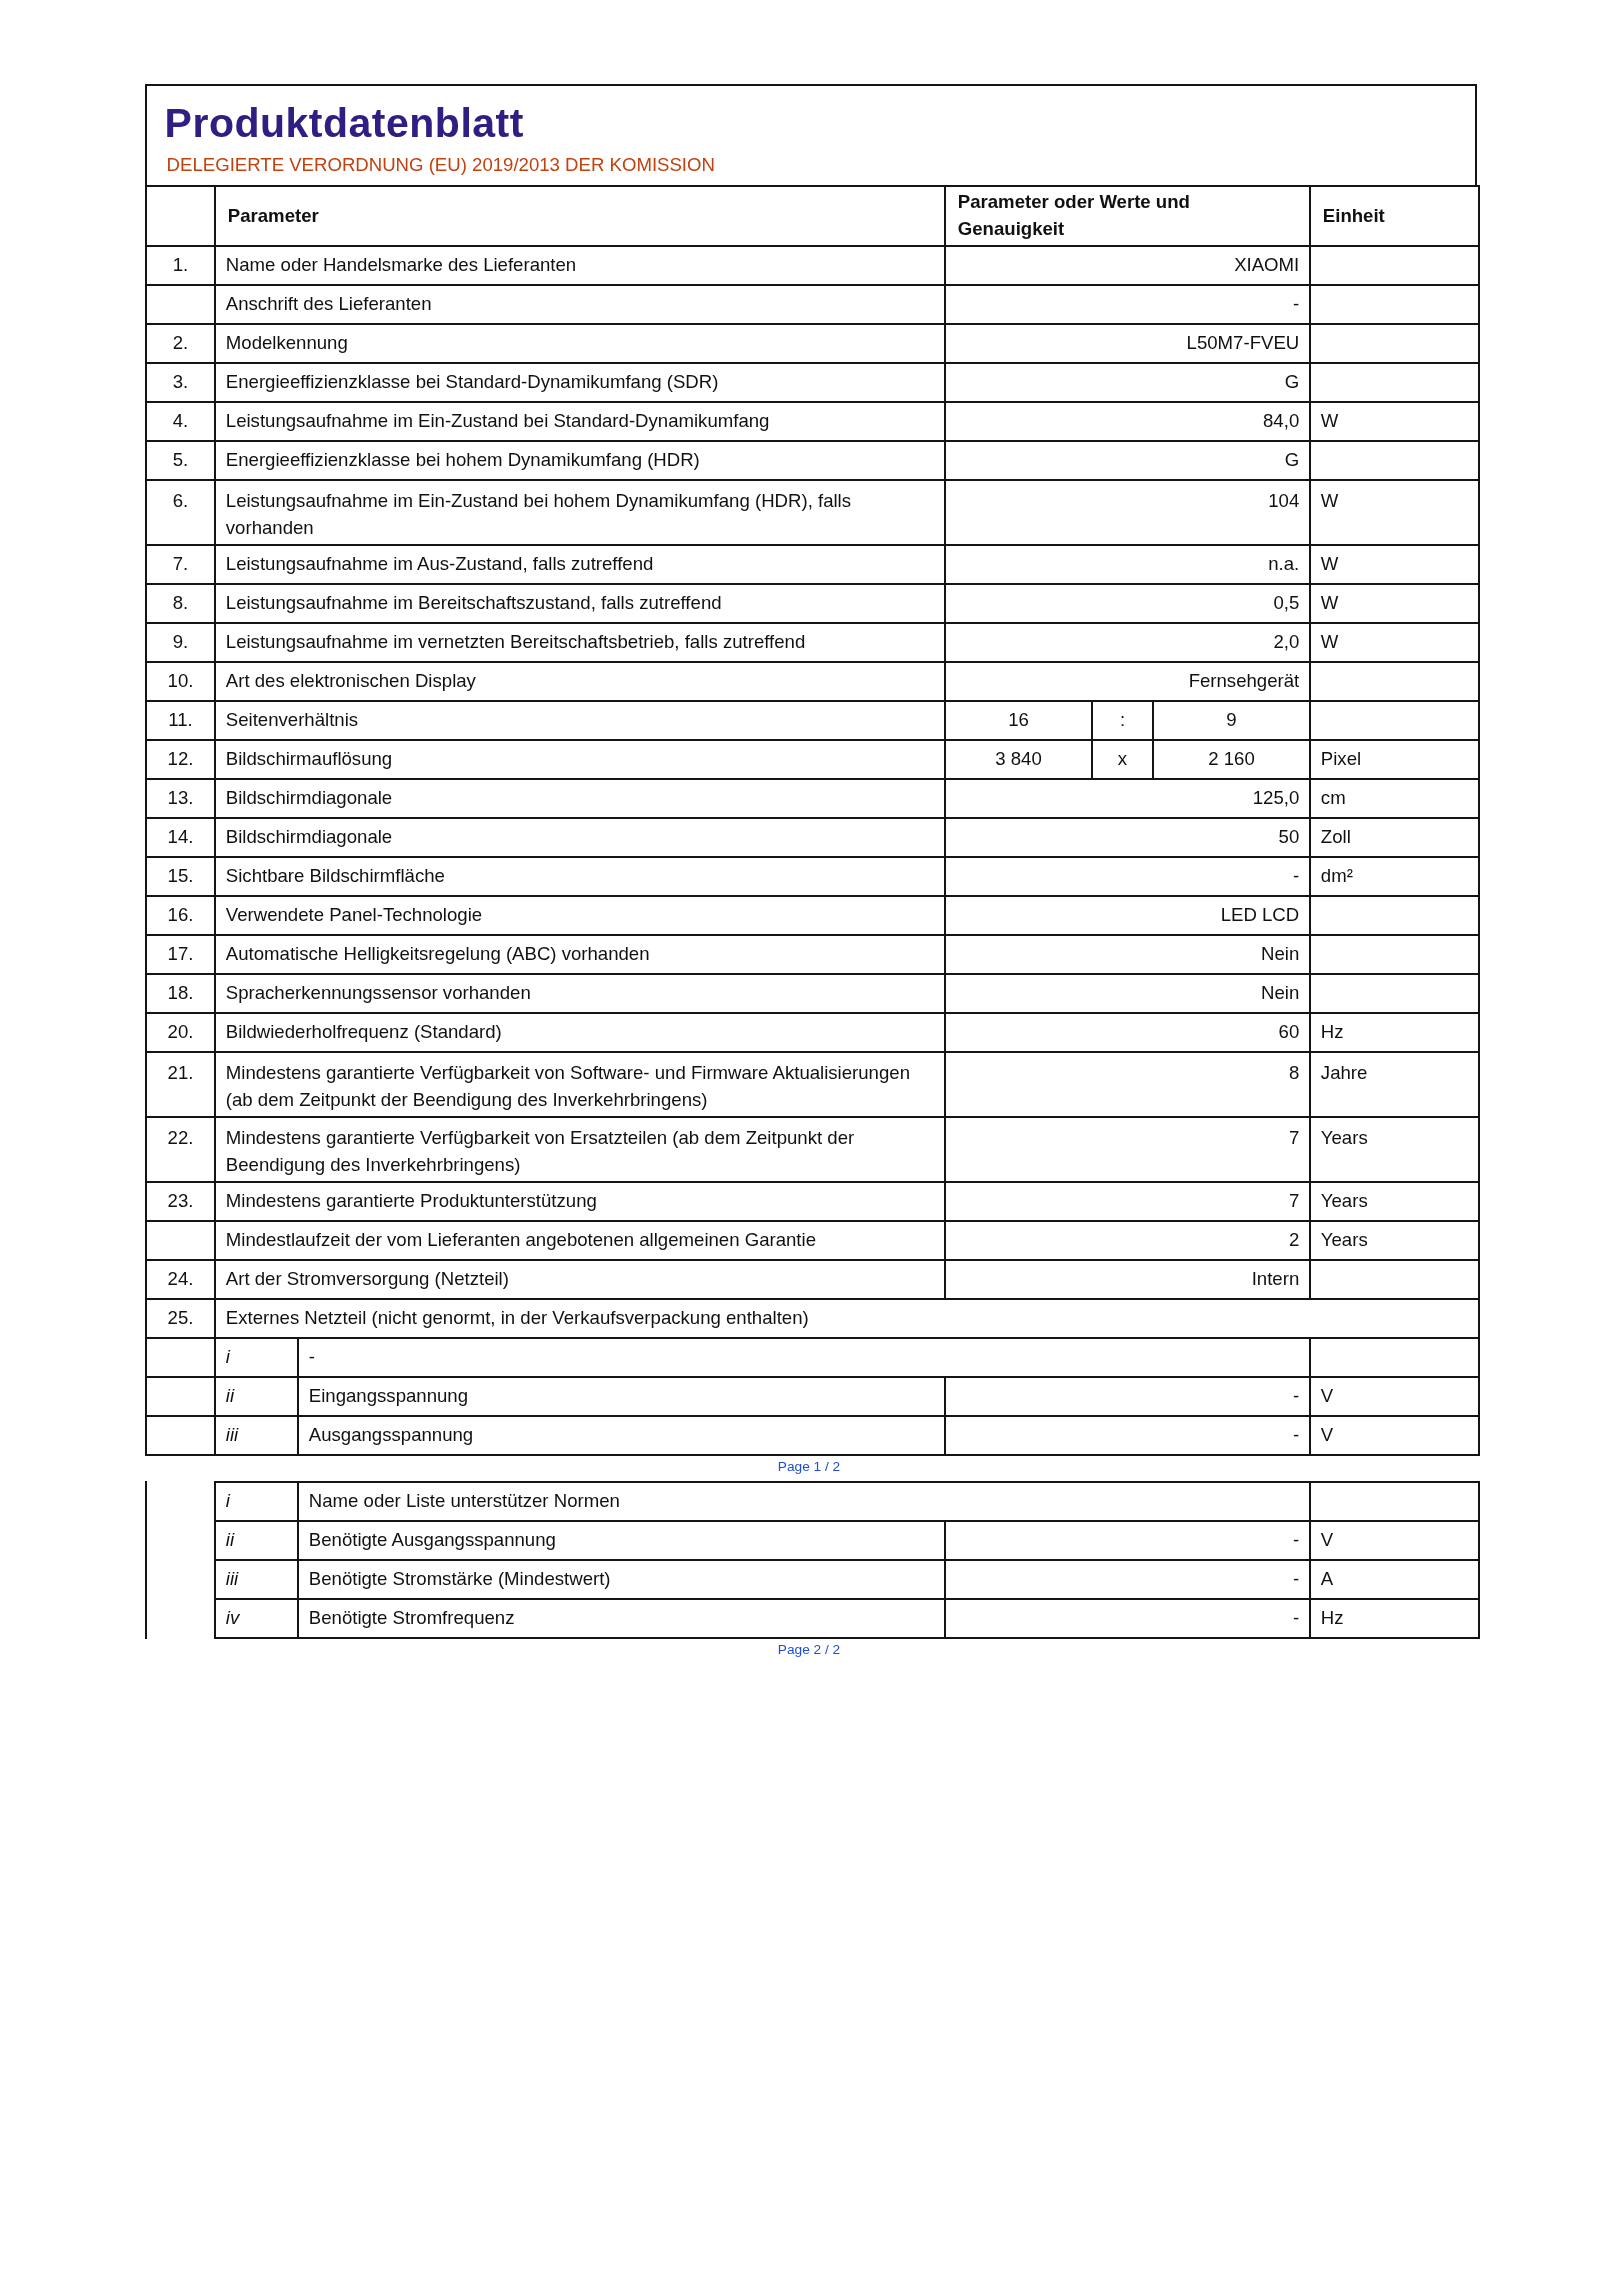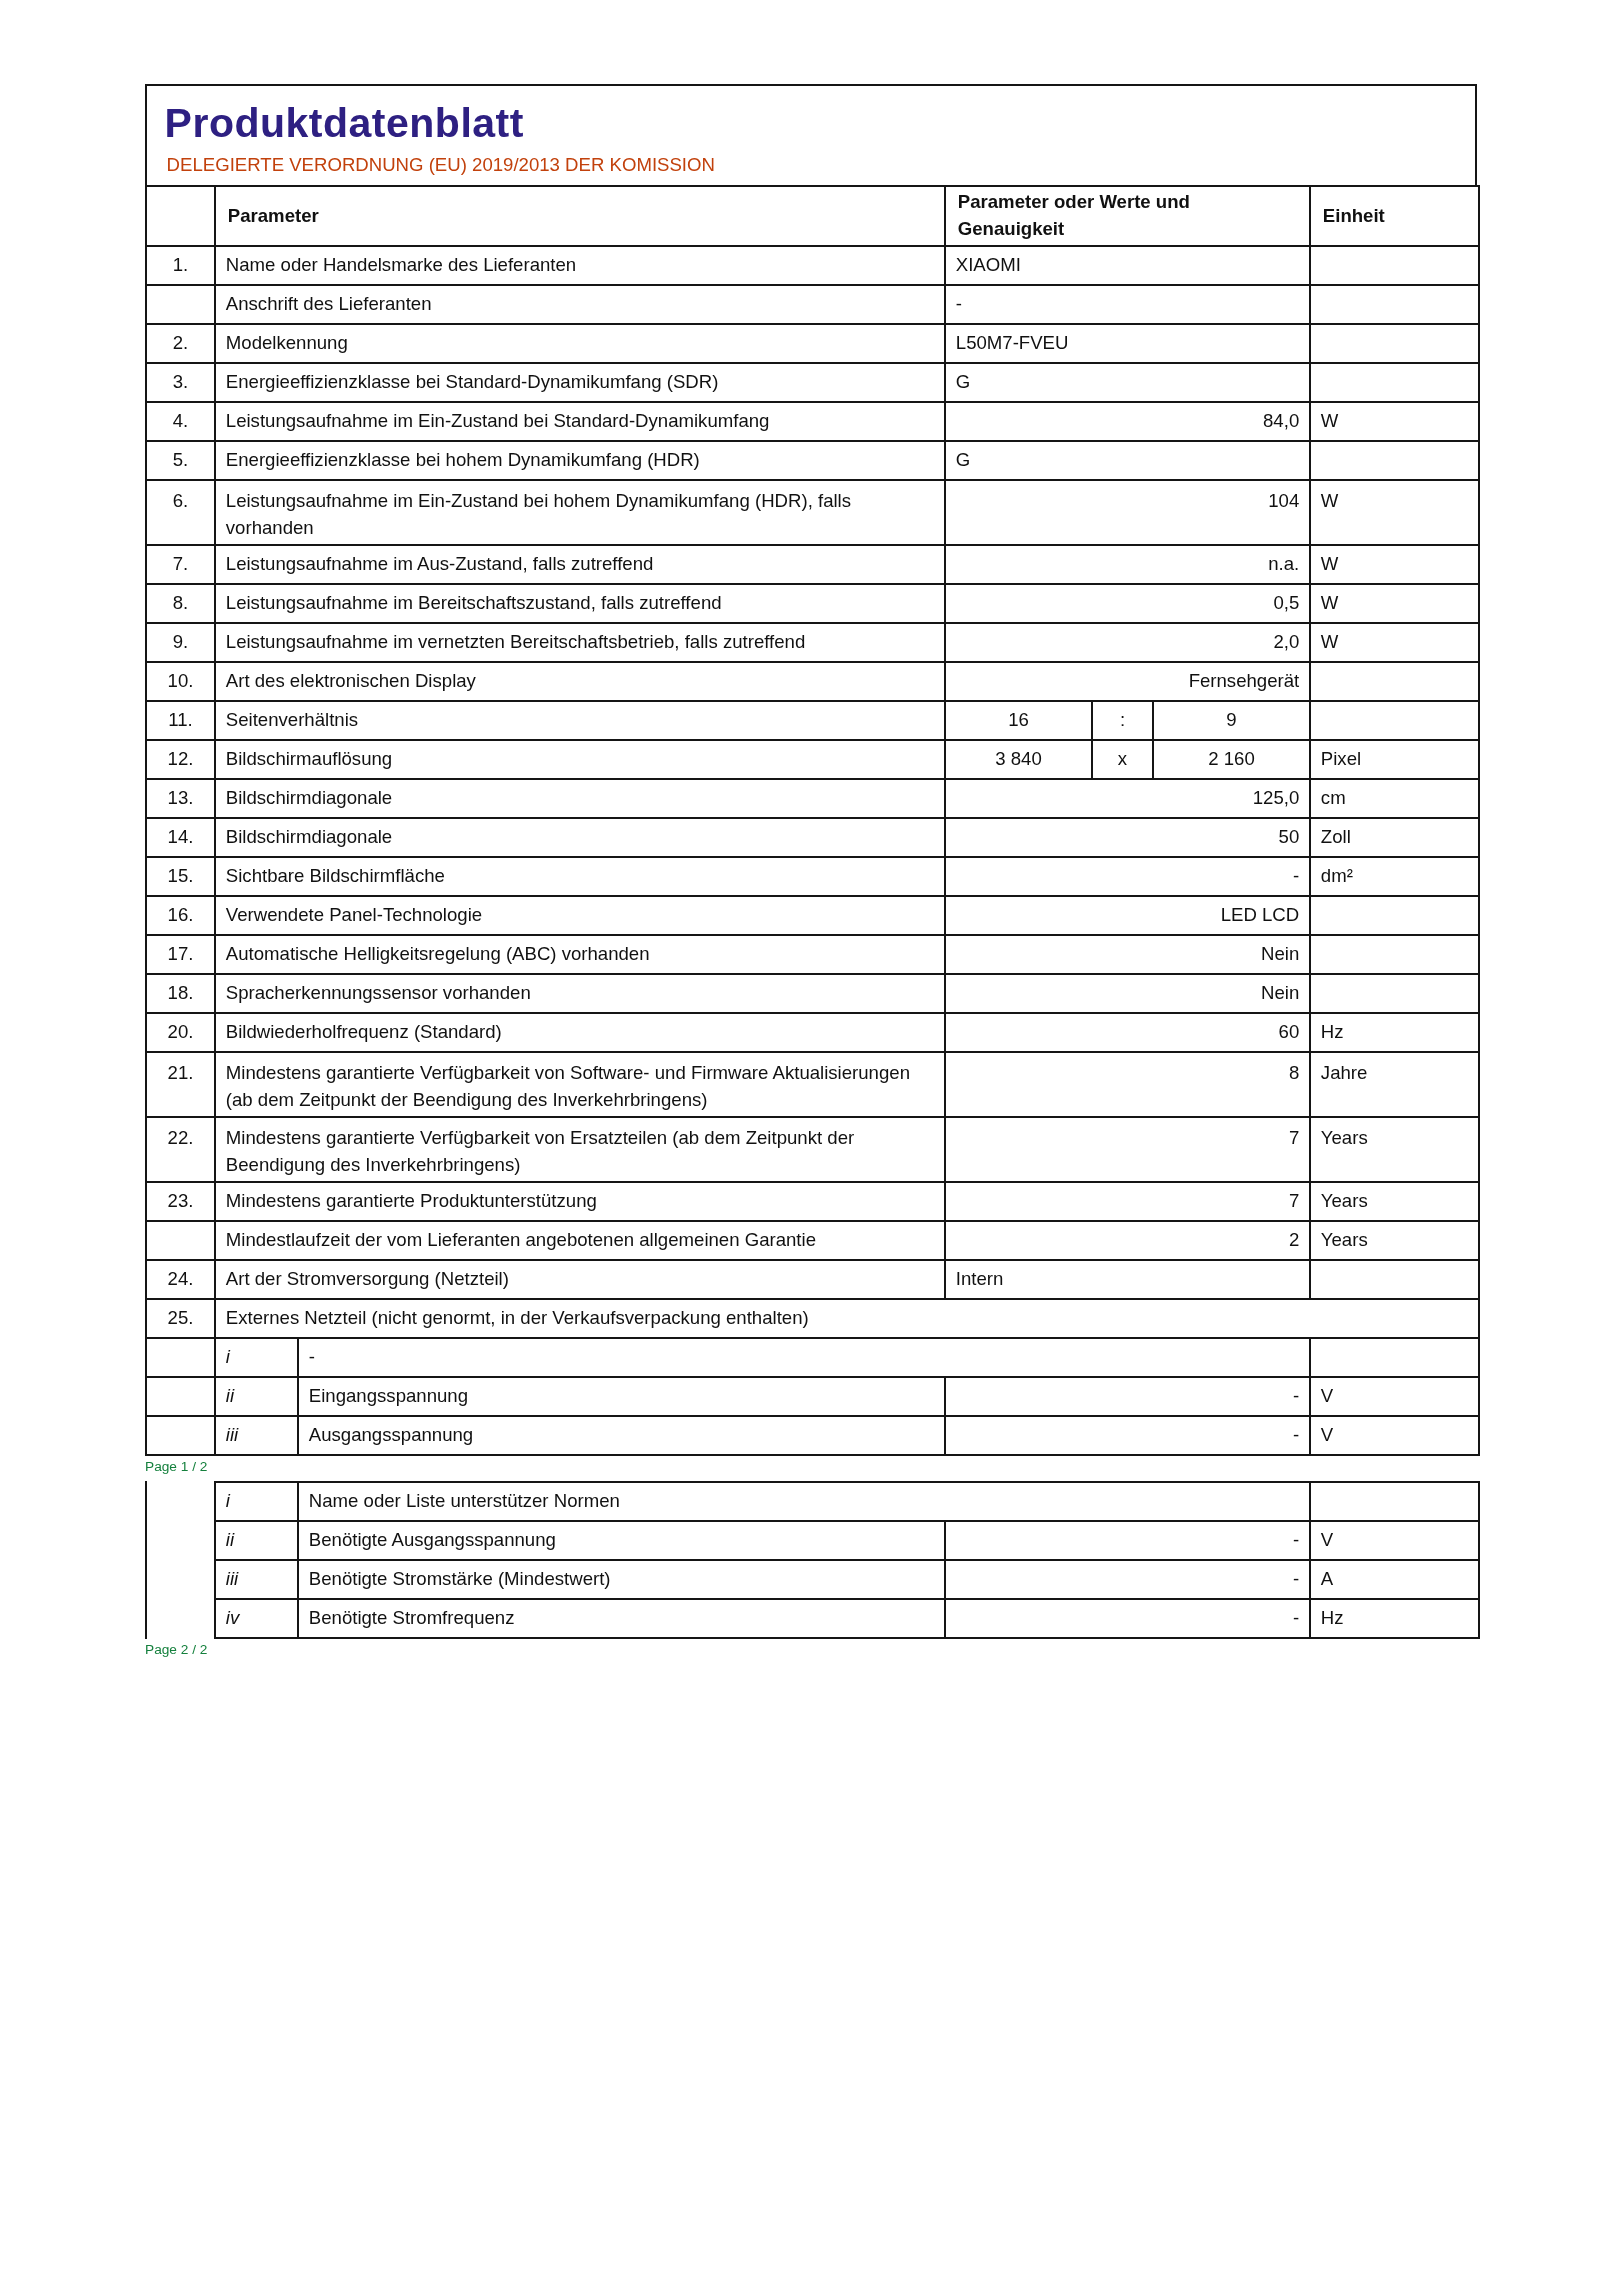--- a/index.html
+++ b/index.html
@@ -54,30 +54,30 @@
   }
   table.main tr { height: 39px; }
   tr.roomy { height: 49px; }
   tr.compact { height: 36px; }
   tr.tall { height: 67px; }
   tr.tall td { vertical-align: top; padding-top: 6.9px; }
 
   td.num { text-align: center; padding: 2px 3.9px; }
   td.subnum { font-style: italic; padding-left: 17.6px; }
   td.param { padding-left: 11.8px; }
-  td.v-left  { text-align: left;  padding-left: 11.8px; }
+  td.v-left  { text-align: right;  padding-left: 11.8px; }
   td.v-right { text-align: right; padding-right: 13.7px; }
   td.v-center{ text-align: center; }
   td.unit { text-align: left; padding-left: 13.7px; }
 
   .page-label {
     width: 1328px;
-    text-align: left;
+    text-align: center;
     font-size: 13.7px;
-    color: #15803d;
+    color: #1d4ed8;
     padding: 2.9px 2px 7.8px 0;
   }
   .block2 {
     border-left: 2px solid #151515;
     padding-left: 67px; 
   }
 </style>
 </head>
 <body>
 

